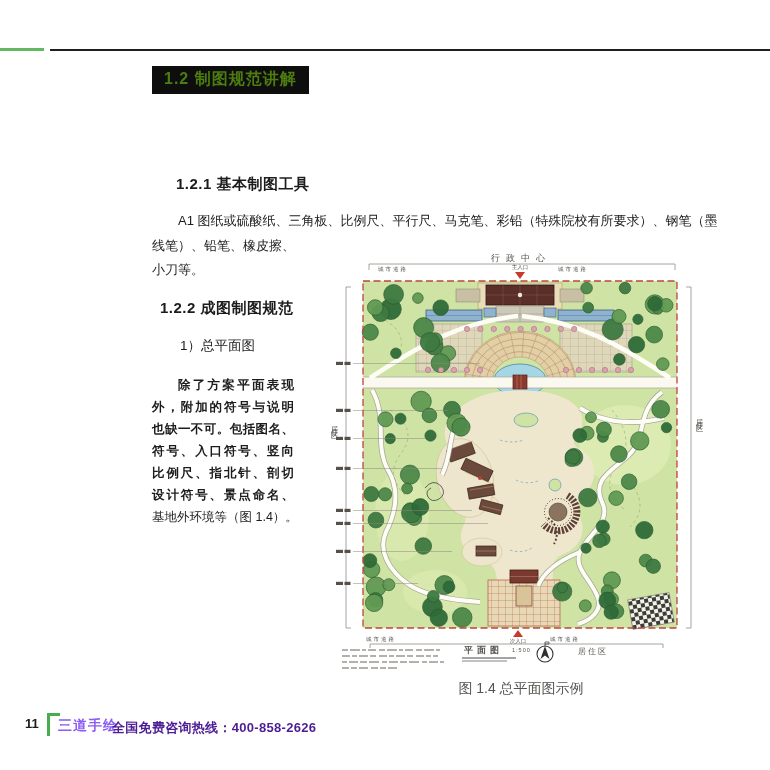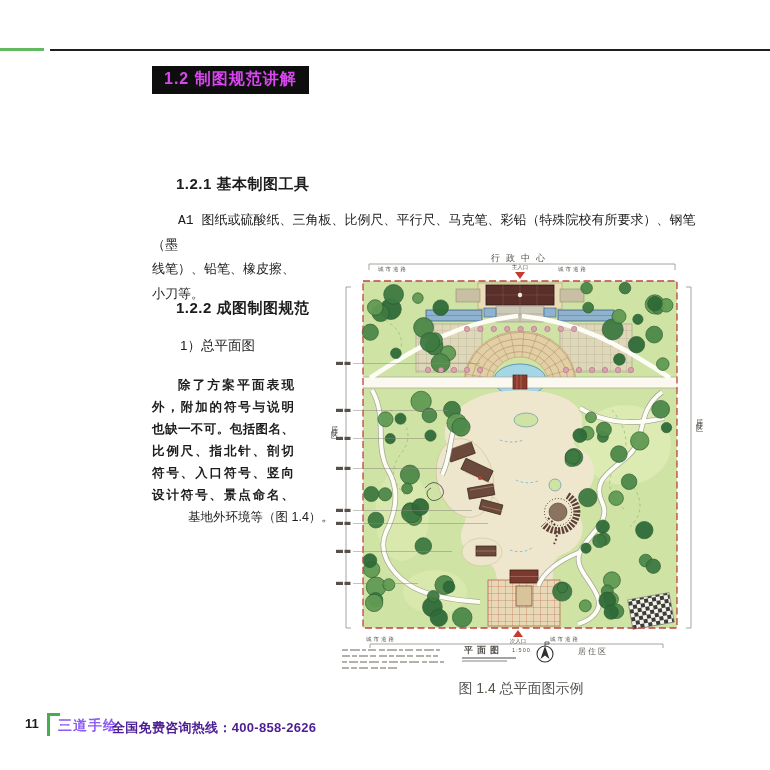--- a/index.html
+++ b/index.html
@@ -3,37 +3,37 @@
 <meta charset="utf-8">
 <style>
   html,body{margin:0;padding:0;background:#ffffff;}
   #page{position:relative;width:770px;height:770px;background:#ffffff;overflow:hidden;
         font-family:"Liberation Sans","DejaVu Sans",sans-serif;color:#1c1c1c;}
   .abs{position:absolute;}
   
   #rule-green{left:0;top:48px;width:44px;height:3px;background:#62b960;}
   #rule-black{left:50px;top:49px;width:720px;height:2px;background:#1f1f1f;}
   
-  #title-bar{left:152px;top:66px;background:#0e0e0e;color:#d946ef;font-size:16px;
+  #title-bar{left:152px;top:66px;background:#0e0e0e;color:#4d7c0f;font-size:16px;
              font-weight:bold;padding:3px 12px 4px 12px;letter-spacing:1px;}
   
   #intro{left:152px;top:114px;width:566px;font-size:13px;line-height:24.5px;}
   #intro .ln0{text-indent:26px;}
   
   .h2{font-size:15px;font-weight:bold;letter-spacing:0.5px;margin-left:24px;}
   #h-121{left:152px;top:175px;}
-  #tools{left:152px;top:209px;width:566px;font-size:13px;line-height:24.5px;font-family:Liberation Mono, monospace;}
+  #tools{left:152px;top:209px;width:566px;font-size:13px;line-height:24.5px;}
   #tools .ln0{text-indent:26px;}
-  #h-122{left:152px;top:299px;}
+  #h-122{left:136px;top:299px;}
   #h-item1{left:180px;top:337px;font-size:13.5px;font-weight:normal;}
   
   #colpara{left:152px;top:374px;width:142px;font-size:12.5px;line-height:22px;}
   #colpara .jl{width:142px;text-align:justify;text-align-last:justify;white-space:nowrap;font-weight:bold;}
   #colpara .ind{text-indent:26px;}
-  #colpara .last{text-align:right;text-align-last:left;white-space:nowrap;margin-left:36px;}
+  #colpara .last{text-align:right;text-align-last:left;white-space:nowrap;}
   
   #figure{left:330px;top:250px;width:382px;height:450px;}
   #figure .lbl{position:absolute;color:#55534e;}
   #lbl-top{left:0;top:2px;width:382px;text-align:center;font-size:9px;letter-spacing:6px;}
   #lbl-main-ent{left:173px;top:14px;width:34px;text-align:center;font-size:5.5px;color:#3c3a36;}
   #tri-main{left:185px;top:22px;width:0;height:0;border-left:5px solid transparent;
             border-right:5px solid transparent;border-top:7px solid #c63b2e;}
   .road{font-size:5.5px;letter-spacing:2px;color:#6a6a64;}
   #road-tl{left:48px;top:16px;}  #road-tr{left:228px;top:16px;}
   #road-bl{left:36px;top:386px;} #road-br{left:220px;top:386px;}
@@ -72,22 +72,22 @@
     <div>小刀等。</div>
   </div>
 
   <div class="abs h2" id="h-122">1.2.2 成图制图规范</div>
   <div class="abs" id="h-item1">1）总平面图</div>
 
   <div class="abs" id="colpara">
     <div class="jl ind">除了方案平面表现</div>
     <div class="jl">外，附加的符号与说明</div>
     <div class="jl">也缺一不可。包括图名、</div>
+    <div class="jl">符号、入口符号、竖向</div>
     <div class="jl">比例尺、指北针、剖切</div>
-    <div class="jl">符号、入口符号、竖向</div>
     <div class="jl">设计符号、景点命名、</div>
     <div class="last">基地外环境等（图 1.4）。</div>
   </div>
 
   <div class="abs" id="figure">
 
     <svg width="382" height="420" viewBox="0 0 382 420">
       <defs>
         <pattern id="gtan" width="8" height="8" patternUnits="userSpaceOnUse">
           <rect width="8" height="8" fill="#ded7ba"></rect>

